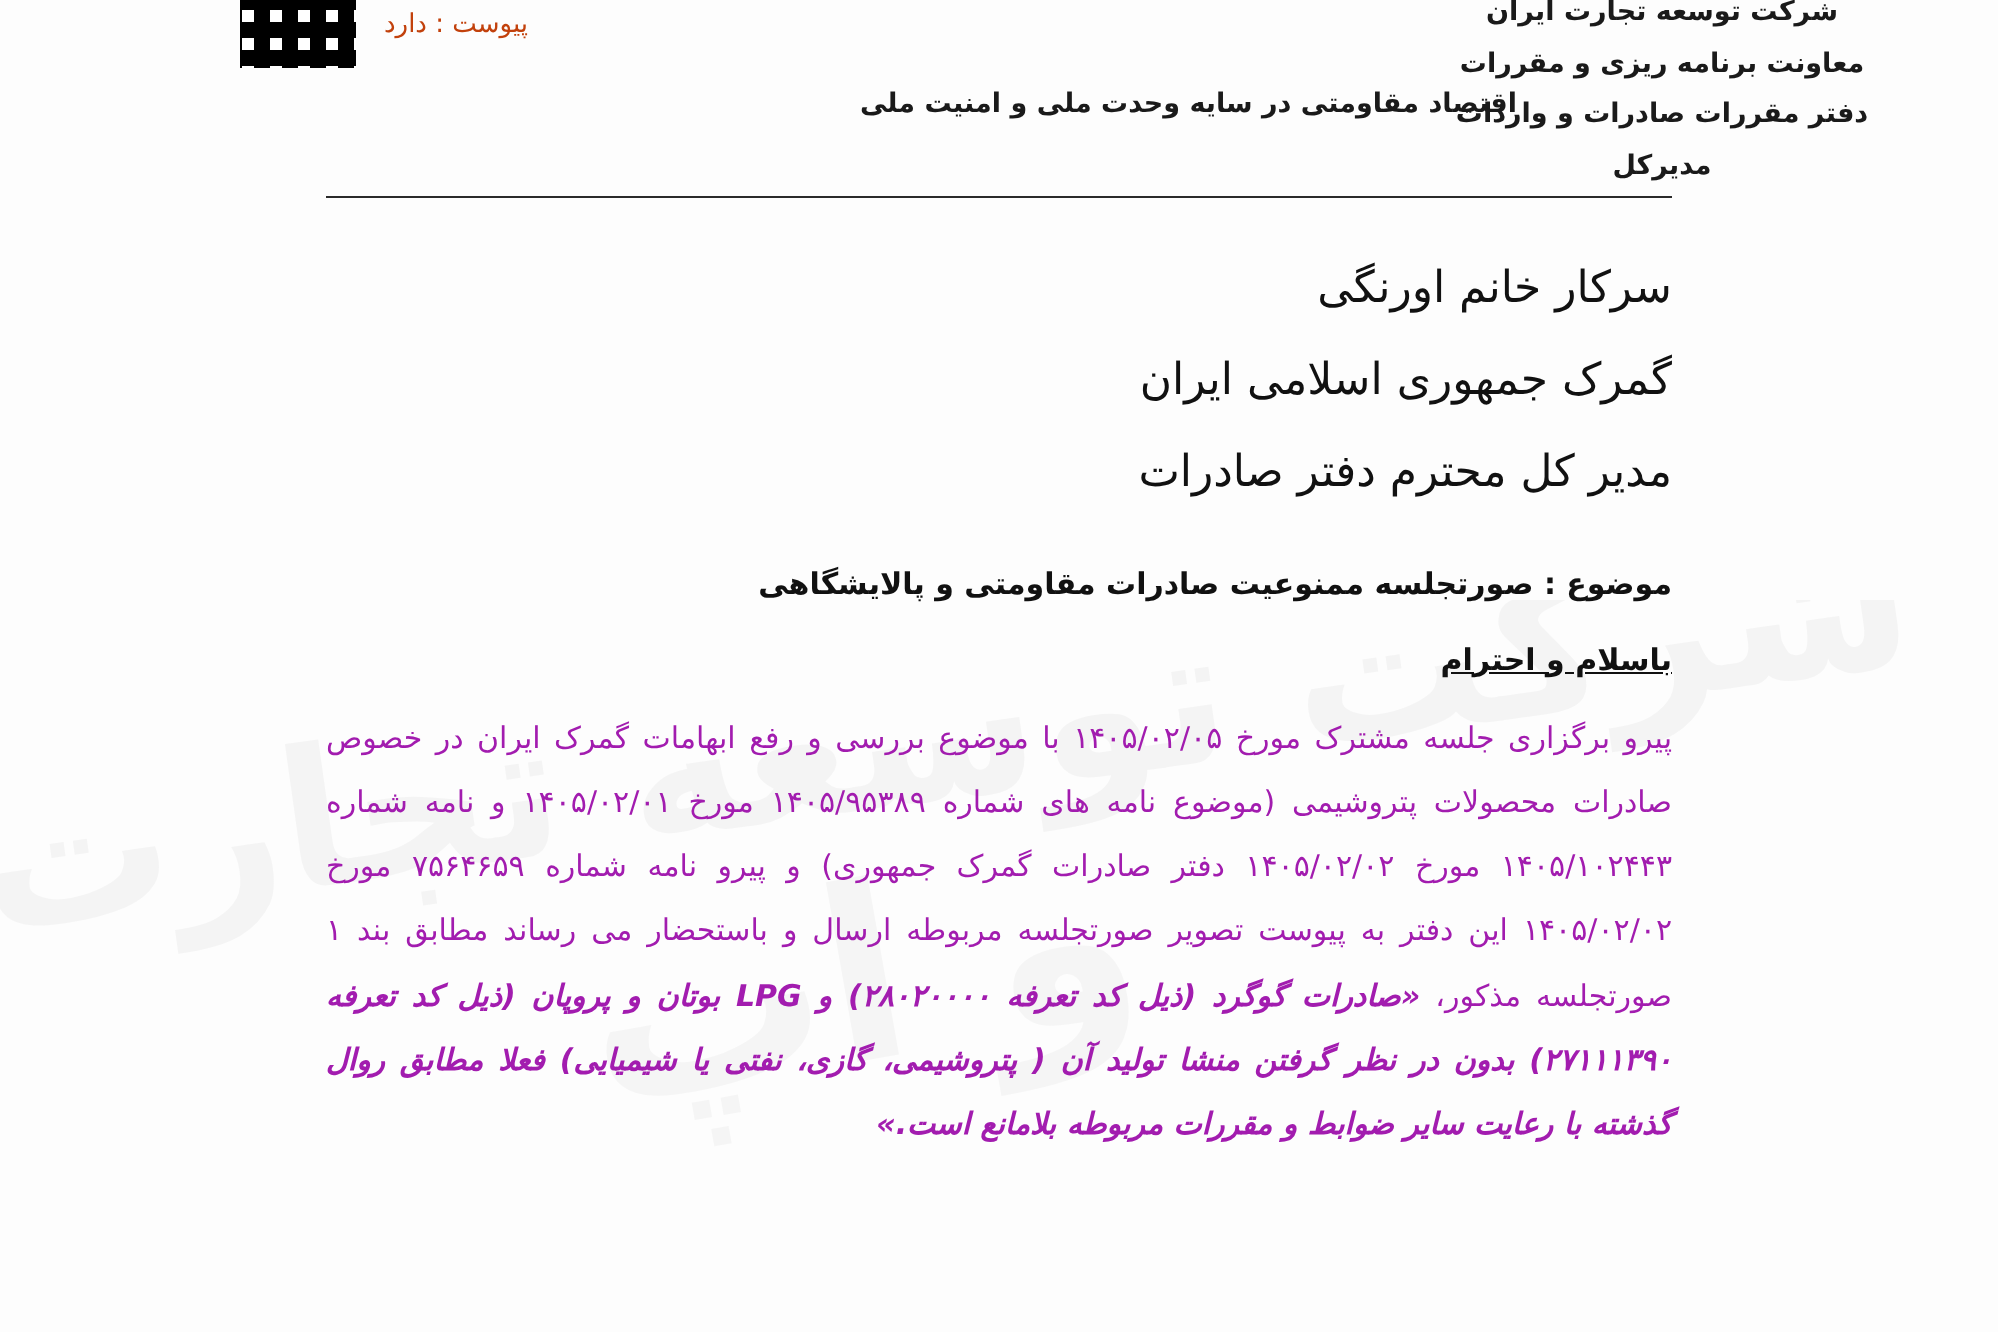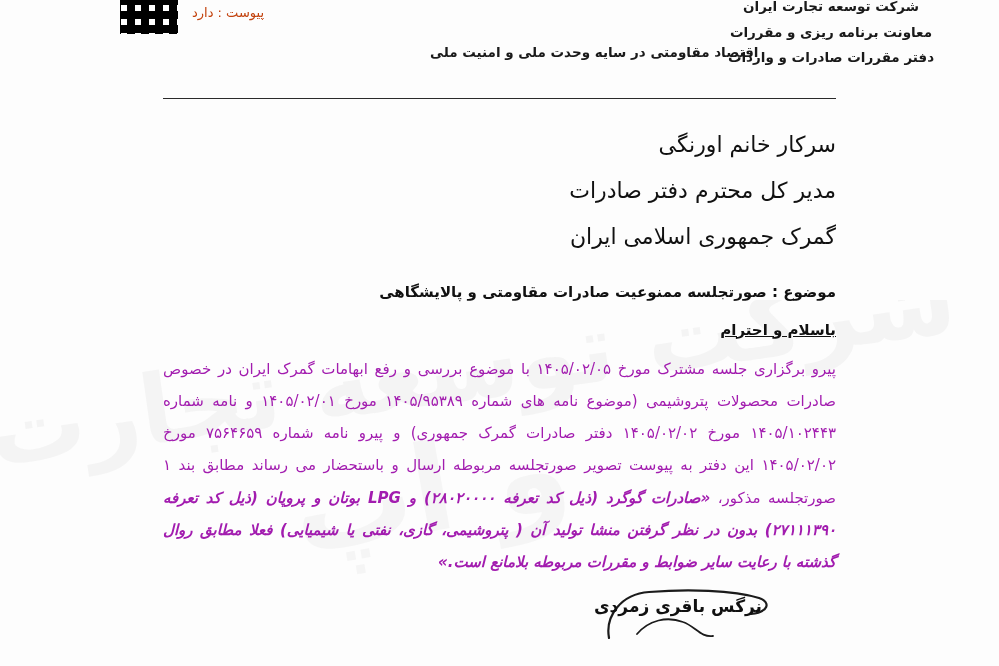--- a/index.html
+++ b/index.html
@@ -208,53 +208,47 @@
     <div class="watermark-text">شرکت توسعه تجارت</div>
     <div class="watermark-text2">و اپ</div>
   </div>
 
   <div class="header">
 
     <div class="hdr-right">
       <div>شرکت توسعه تجارت ایران</div>
       <div>معاونت برنامه ریزی و مقررات</div>
       <div>دفتر مقررات صادرات و واردات</div>
+      <div>مدیرکل</div>
     </div>
 
     <div class="hdr-center">اقتصاد مقاومتی در سایه وحدت ملی و امنیت ملی</div>
 
     <div class="hdr-left">
       <span class="attach-label">پیوست : دارد</span>
       <span class="qr"></span>
     </div>
 
     <div class="rule"></div>
   </div>
 
   <div class="content">
 
     <div class="addressee">
       <div>سرکار خانم اورنگی</div>
+      <div>گمرک جمهوری اسلامی ایران</div>
       <div>مدیر کل محترم دفتر صادرات</div>
-      <div>گمرک جمهوری اسلامی ایران</div>
     </div>
 
     <div class="subject">
       <span>موضوع :</span>
       <span>صورتجلسه ممنوعیت صادرات مقاومتی و پالایشگاهی</span>
     </div>
 
     <div class="greeting">باسلام و احترام</div>
 
     <p class="para">
       <span>پیرو برگزاری جلسه مشترک مورخ ۱۴۰۵/۰۲/۰۵ با موضوع بررسی و رفع ابهامات گمرک ایران در خصوص صادرات محصولات پتروشیمی (موضوع نامه های شماره ۱۴۰۵/۹۵۳۸۹ مورخ ۱۴۰۵/۰۲/۰۱ و نامه شماره ۱۴۰۵/۱۰۲۴۴۳ مورخ ۱۴۰۵/۰۲/۰۲ دفتر صادرات گمرک جمهوری) و پیرو نامه شماره ۷۵۶۴۶۵۹ مورخ ۱۴۰۵/۰۲/۰۲ این دفتر به پیوست تصویر صورتجلسه مربوطه ارسال و باستحضار می رساند مطابق بند ۱ صورتجلسه مذکور، </span><span class="quote">«صادرات گوگرد (ذیل کد تعرفه ۲۸۰۲۰۰۰۰) و LPG بوتان و پروپان (ذیل کد تعرفه ۲۷۱۱۱۳۹۰) بدون در نظر گرفتن منشا تولید آن ( پتروشیمی، گازی، نفتی یا شیمیایی) فعلا مطابق روال گذشته با رعایت سایر ضوابط و مقررات مربوطه بلامانع است.»</span>
     </p>
   </div>
 
-  <div class="signature">
-    <svg class="sign-scribble" viewBox="0 0 175 62">
-      <path d="M8 52 C 4 30, 20 8, 48 6 C 86 3, 132 4, 158 12 C 170 16, 168 26, 150 28" fill="none" stroke="#1b1b1b" stroke-width="2.2" stroke-linecap="round"></path>
-      <path d="M36 48 C 48 34, 66 30, 82 36 C 94 40, 100 52, 112 50" fill="none" stroke="#1b1b1b" stroke-width="1.8" stroke-linecap="round"></path>
-    </svg>
-    <div class="sign-name">نرگس باقری زمردی</div>
-  </div>
 
 </div>
 
 </body></html>

